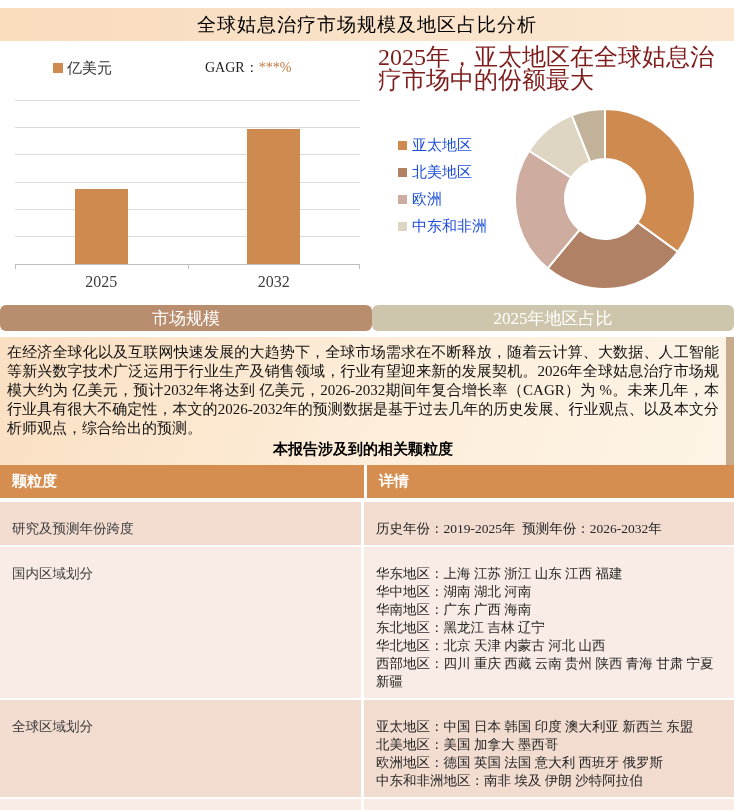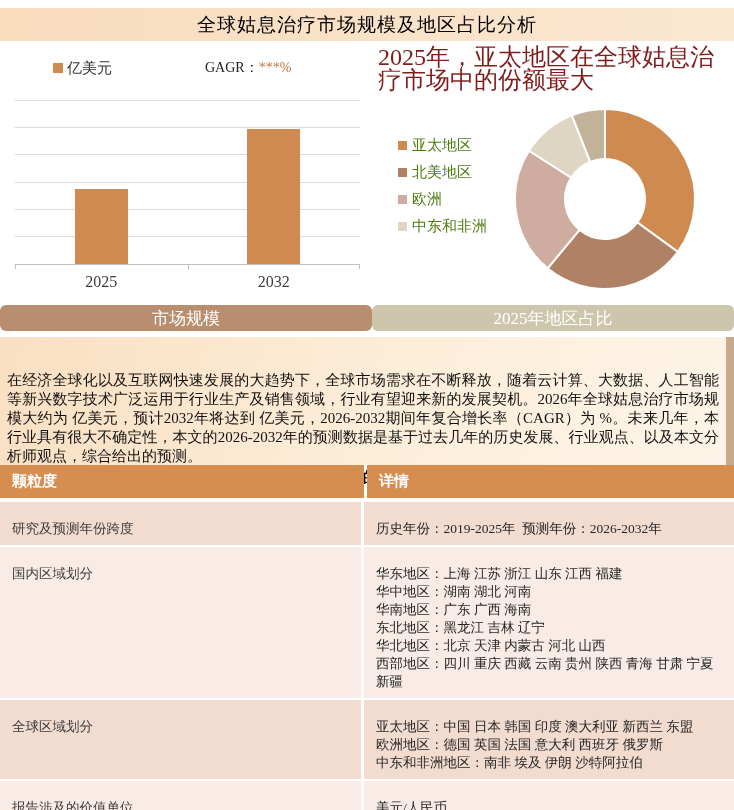--- a/index.html
+++ b/index.html
@@ -40,36 +40,36 @@
   .xlabels span { width:50%; text-align:center; font-size:16px; color:#3d3d3d; }
 
   .donut-panel { position:absolute; left:370px; top:0; width:364px; height:264px; }
   .donut-title {
     position:absolute; left:8px; top:5px; width:352px;
     font-size:24px; line-height:23px; color:#7f1d1d;
   }
   .donut-legend { position:absolute; left:28px; top:94px; width:92px; }
   .donut-legend .li { display:flex; margin-bottom:7px; line-height:20px; }
   .donut-legend .marker { width:9px; height:9px; margin:6px 5px 0 0; flex:0 0 9px; }
-  .donut-legend .lbl { font-size:15px; color:#4d7c0f; }
+  .donut-legend .lbl { font-size:15px; color:#1d4ed8; }
   .donut-svg { position:absolute; left:135px; top:58px; }
 
   
   .tabs { position:absolute; left:0; top:305px; width:734px; height:26px; display:flex; }
   .tab { display:flex; align-items:center; justify-content:center; font-size:17px; color:#fff; cursor:default;border-radius:6px; }
   .tab-market { width:372px; background:#b98e6e; }
   .tab-region { width:362px; background:#cec6ac; }
 
   
   .summary-box {
     position:absolute; left:0; top:337px; width:726px; height:128px;
     background:linear-gradient(110deg,#fadfc2 0%,#fdeeda 55%,#fdf4e7 100%);
     padding:6px 7px 0 7px;
   }
-  .summary-text { font-size:15px; line-height:19px; color:#111; text-align:justify;margin-top:28px; }
+  .summary-text { font-size:15px; line-height:19px; color:#111; text-align:justify; }
   .summary-heading { margin-top:2px; text-align:center; font-size:15px; font-weight:bold; color:#000; }
   .right-strip { position:absolute; left:726px; top:337px; width:8px; height:128px; background:#c8ab8c; }
 
   
   .gran-table { position:absolute; left:0; top:465px; width:734px; height:345px; overflow:hidden;
     font-family:"Liberation Serif","DejaVu Serif",serif; }
   .thead { display:flex; height:33px; margin-bottom:4px; }
   .th { background:#d68e50; color:#fff; font-weight:bold; font-size:15px; display:flex; align-items:center; padding-left:12px; }
   .th1 { width:364px; margin-right:3px; }
   .th2 { flex:1; }
@@ -179,20 +179,21 @@
             <div class="detail-line">华南地区：广东 广西 海南</div>
             <div class="detail-line">东北地区：黑龙江 吉林 辽宁</div>
             <div class="detail-line">华北地区：北京 天津 内蒙古 河北 山西</div>
             <div class="detail-line">西部地区：四川 重庆 西藏 云南 贵州 陕西 青海 甘肃 宁夏 新疆</div>
           </div>
         </div>
         <div class="t-row">
           <div class="td td1">全球区域划分</div>
           <div class="td td2">
             <div class="detail-line">亚太地区：中国 日本 韩国 印度 澳大利亚 新西兰 东盟</div>
+            <div class="detail-line">北美地区：美国 加拿大 墨西哥</div>
             <div class="detail-line">欧洲地区：德国 英国 法国 意大利 西班牙 俄罗斯</div>
             <div class="detail-line">中东和非洲地区：南非 埃及 伊朗 沙特阿拉伯</div>
           </div>
         </div>
         <div class="t-row">
           <div class="td td1">报告涉及的价值单位</div>
           <div class="td td2">
             <div class="detail-line">美元/人民币</div>
           </div>
         </div>

